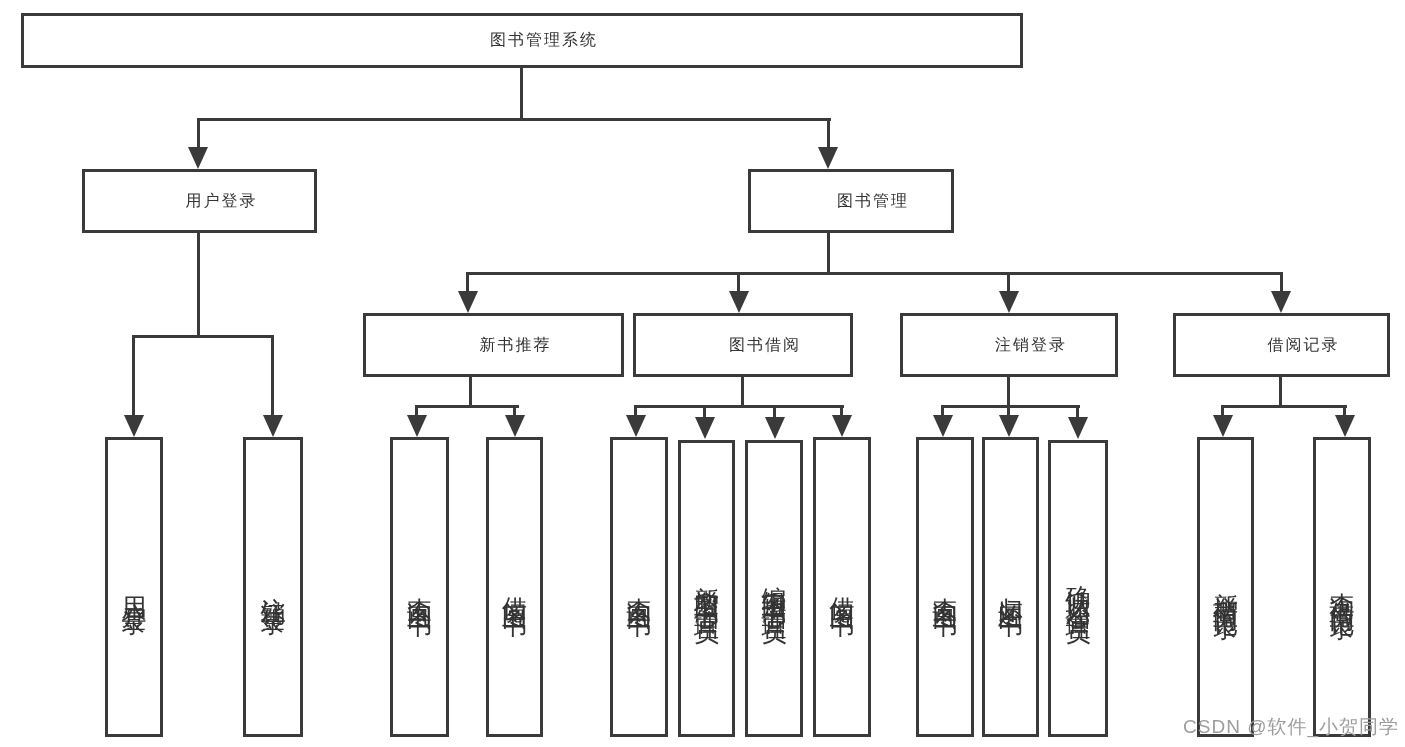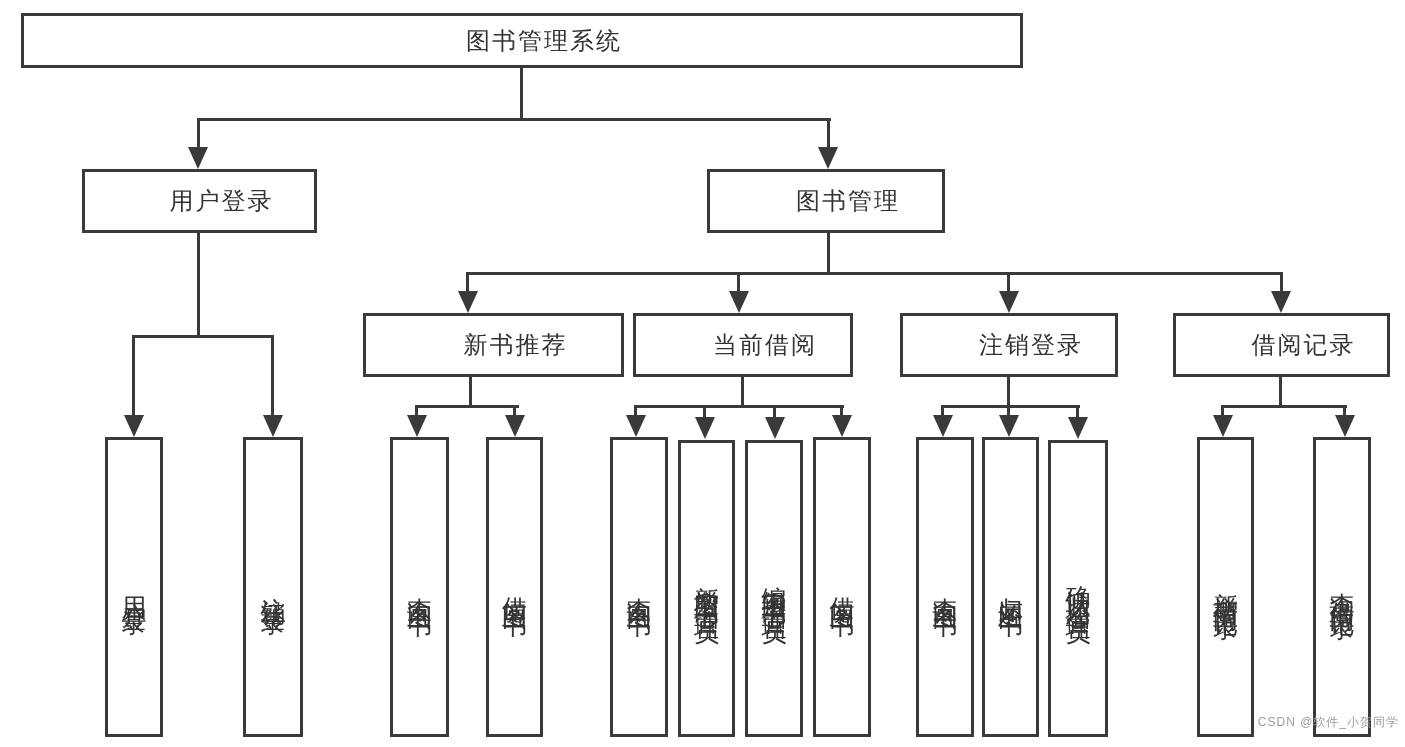--- a/index.html
+++ b/index.html
@@ -14,21 +14,21 @@
   .node{
     position:absolute;
     box-sizing:border-box;
     border:3px solid #3a3a3a;
     background:#ffffff;
     display:flex;
     align-items:center;
     justify-content:center;
     text-align:center;
   }
-  .node.h{font-size:24px;letter-spacing:2px;padding-left:44px;}
+  .node.h{font-size:16px;letter-spacing:2px;padding-left:44px;}
   .node.leaf span{
     writing-mode:vertical-rl;
     text-orientation:mixed;
     font-size:25px;
     letter-spacing:5px;
     line-height:1.0;
     white-space:nowrap;
   }
   .vline,.hline{position:absolute;background:#3a3a3a;}
   .vline{width:3px;}
@@ -36,38 +36,38 @@
   .arrow{
     position:absolute;
     width:0;height:0;
     border-left:10px solid transparent;
     border-right:10px solid transparent;
     border-top:22px solid #3a3a3a;
   }
   .watermark{
     position:absolute;
     right:6px;top:714px;
-    font-size:12px;
+    font-size:19px;
     color:#9c9c9c;
     letter-spacing:1px;
     white-space:nowrap;
   }
 </style>
 </head>
 <body>
 
 <div id="canvas">
 
   <div class="node h" style="left:21px;top:13px;width:1002px;height:55px;">图书管理系统</div>
 
   <div class="node h" style="left:82px;top:169px;width:235px;height:64px;">用户登录</div>
-  <div class="node h" style="left:707px;top:169px;width:238px;height:64px;text-align:right;">图书管理</div>
+  <div class="node h" style="left:748px;top:169px;width:206px;height:64px;text-align:right;">图书管理</div>
 
   <div class="node h" style="left:363px;top:313px;width:261px;height:64px;">新书推荐</div>
-  <div class="node h" style="left:633px;top:313px;width:220px;height:64px;">当前借阅</div>
+  <div class="node h" style="left:633px;top:313px;width:220px;height:64px;">图书借阅</div>
   <div class="node h" style="left:900px;top:313px;width:218px;height:64px;">注销登录</div>
   <div class="node h" style="left:1173px;top:313px;width:217px;height:64px;">借阅记录</div>
 
   <div class="node leaf" style="left:105px;top:437px;width:58px;height:300px;">
     <span>用户登录</span>
     </div>
   <div class="node leaf" style="left:243px;top:437px;width:60px;height:300px;">
     <span>注销登录</span>
     </div>
 

